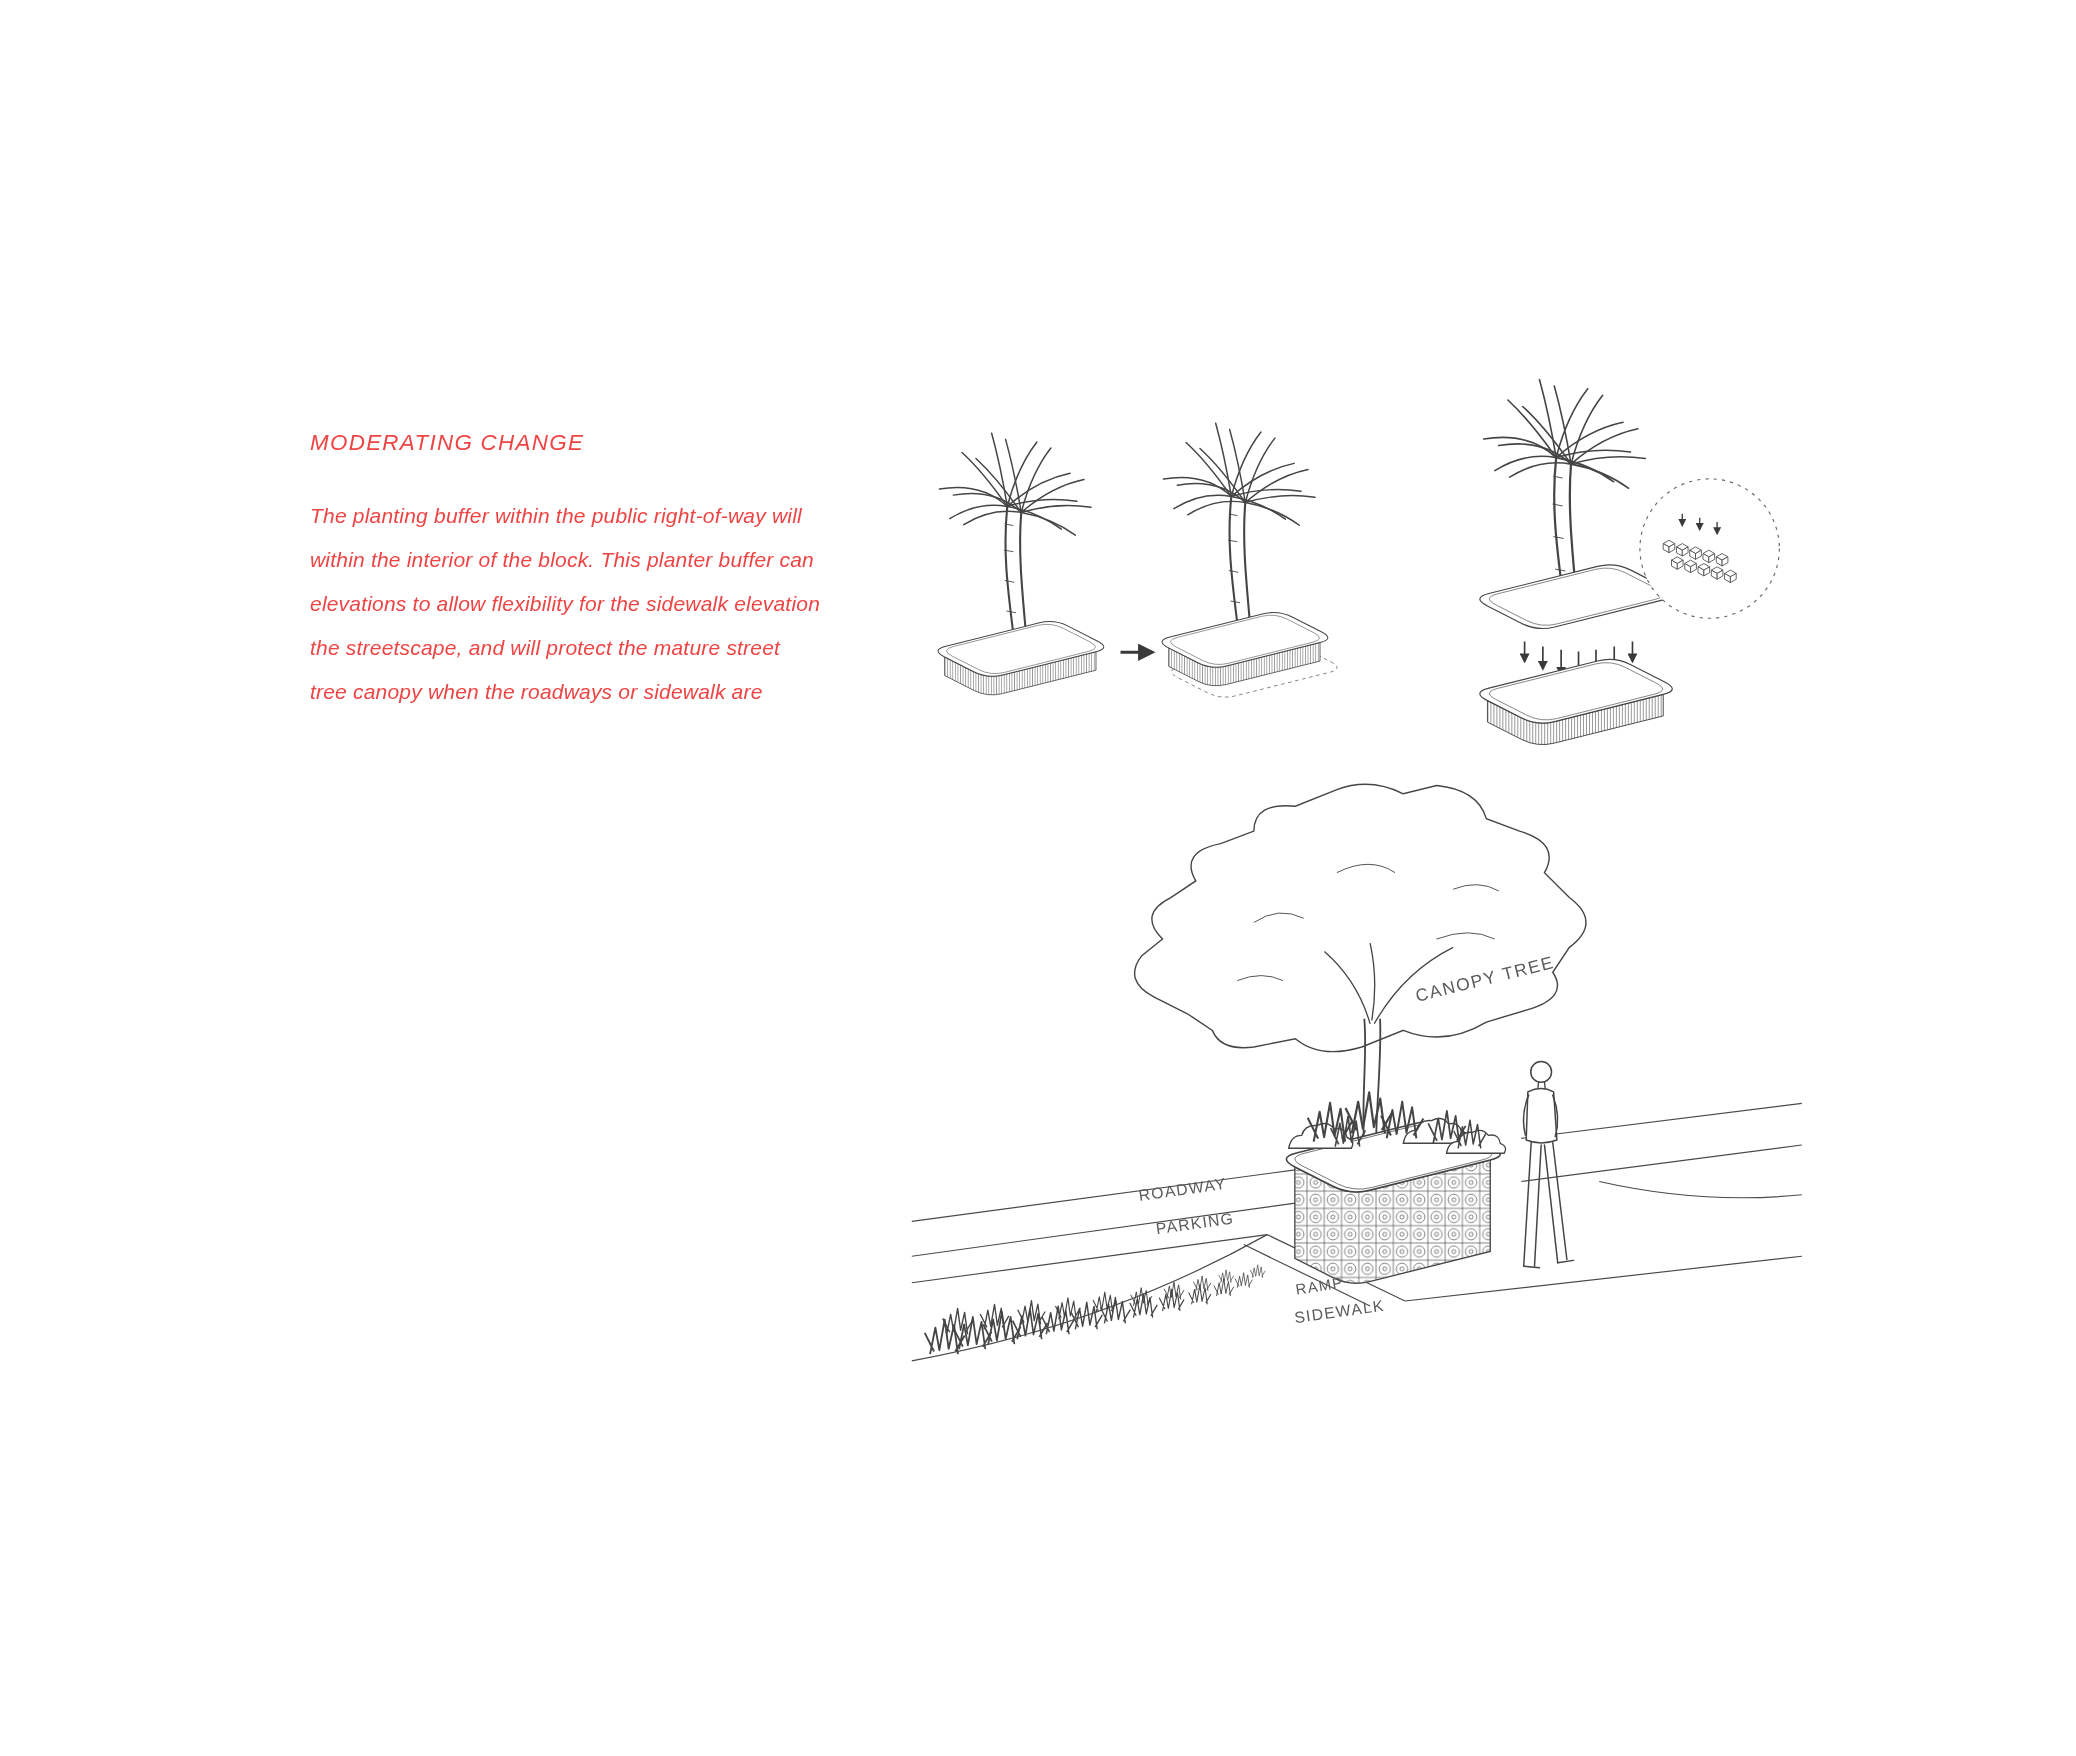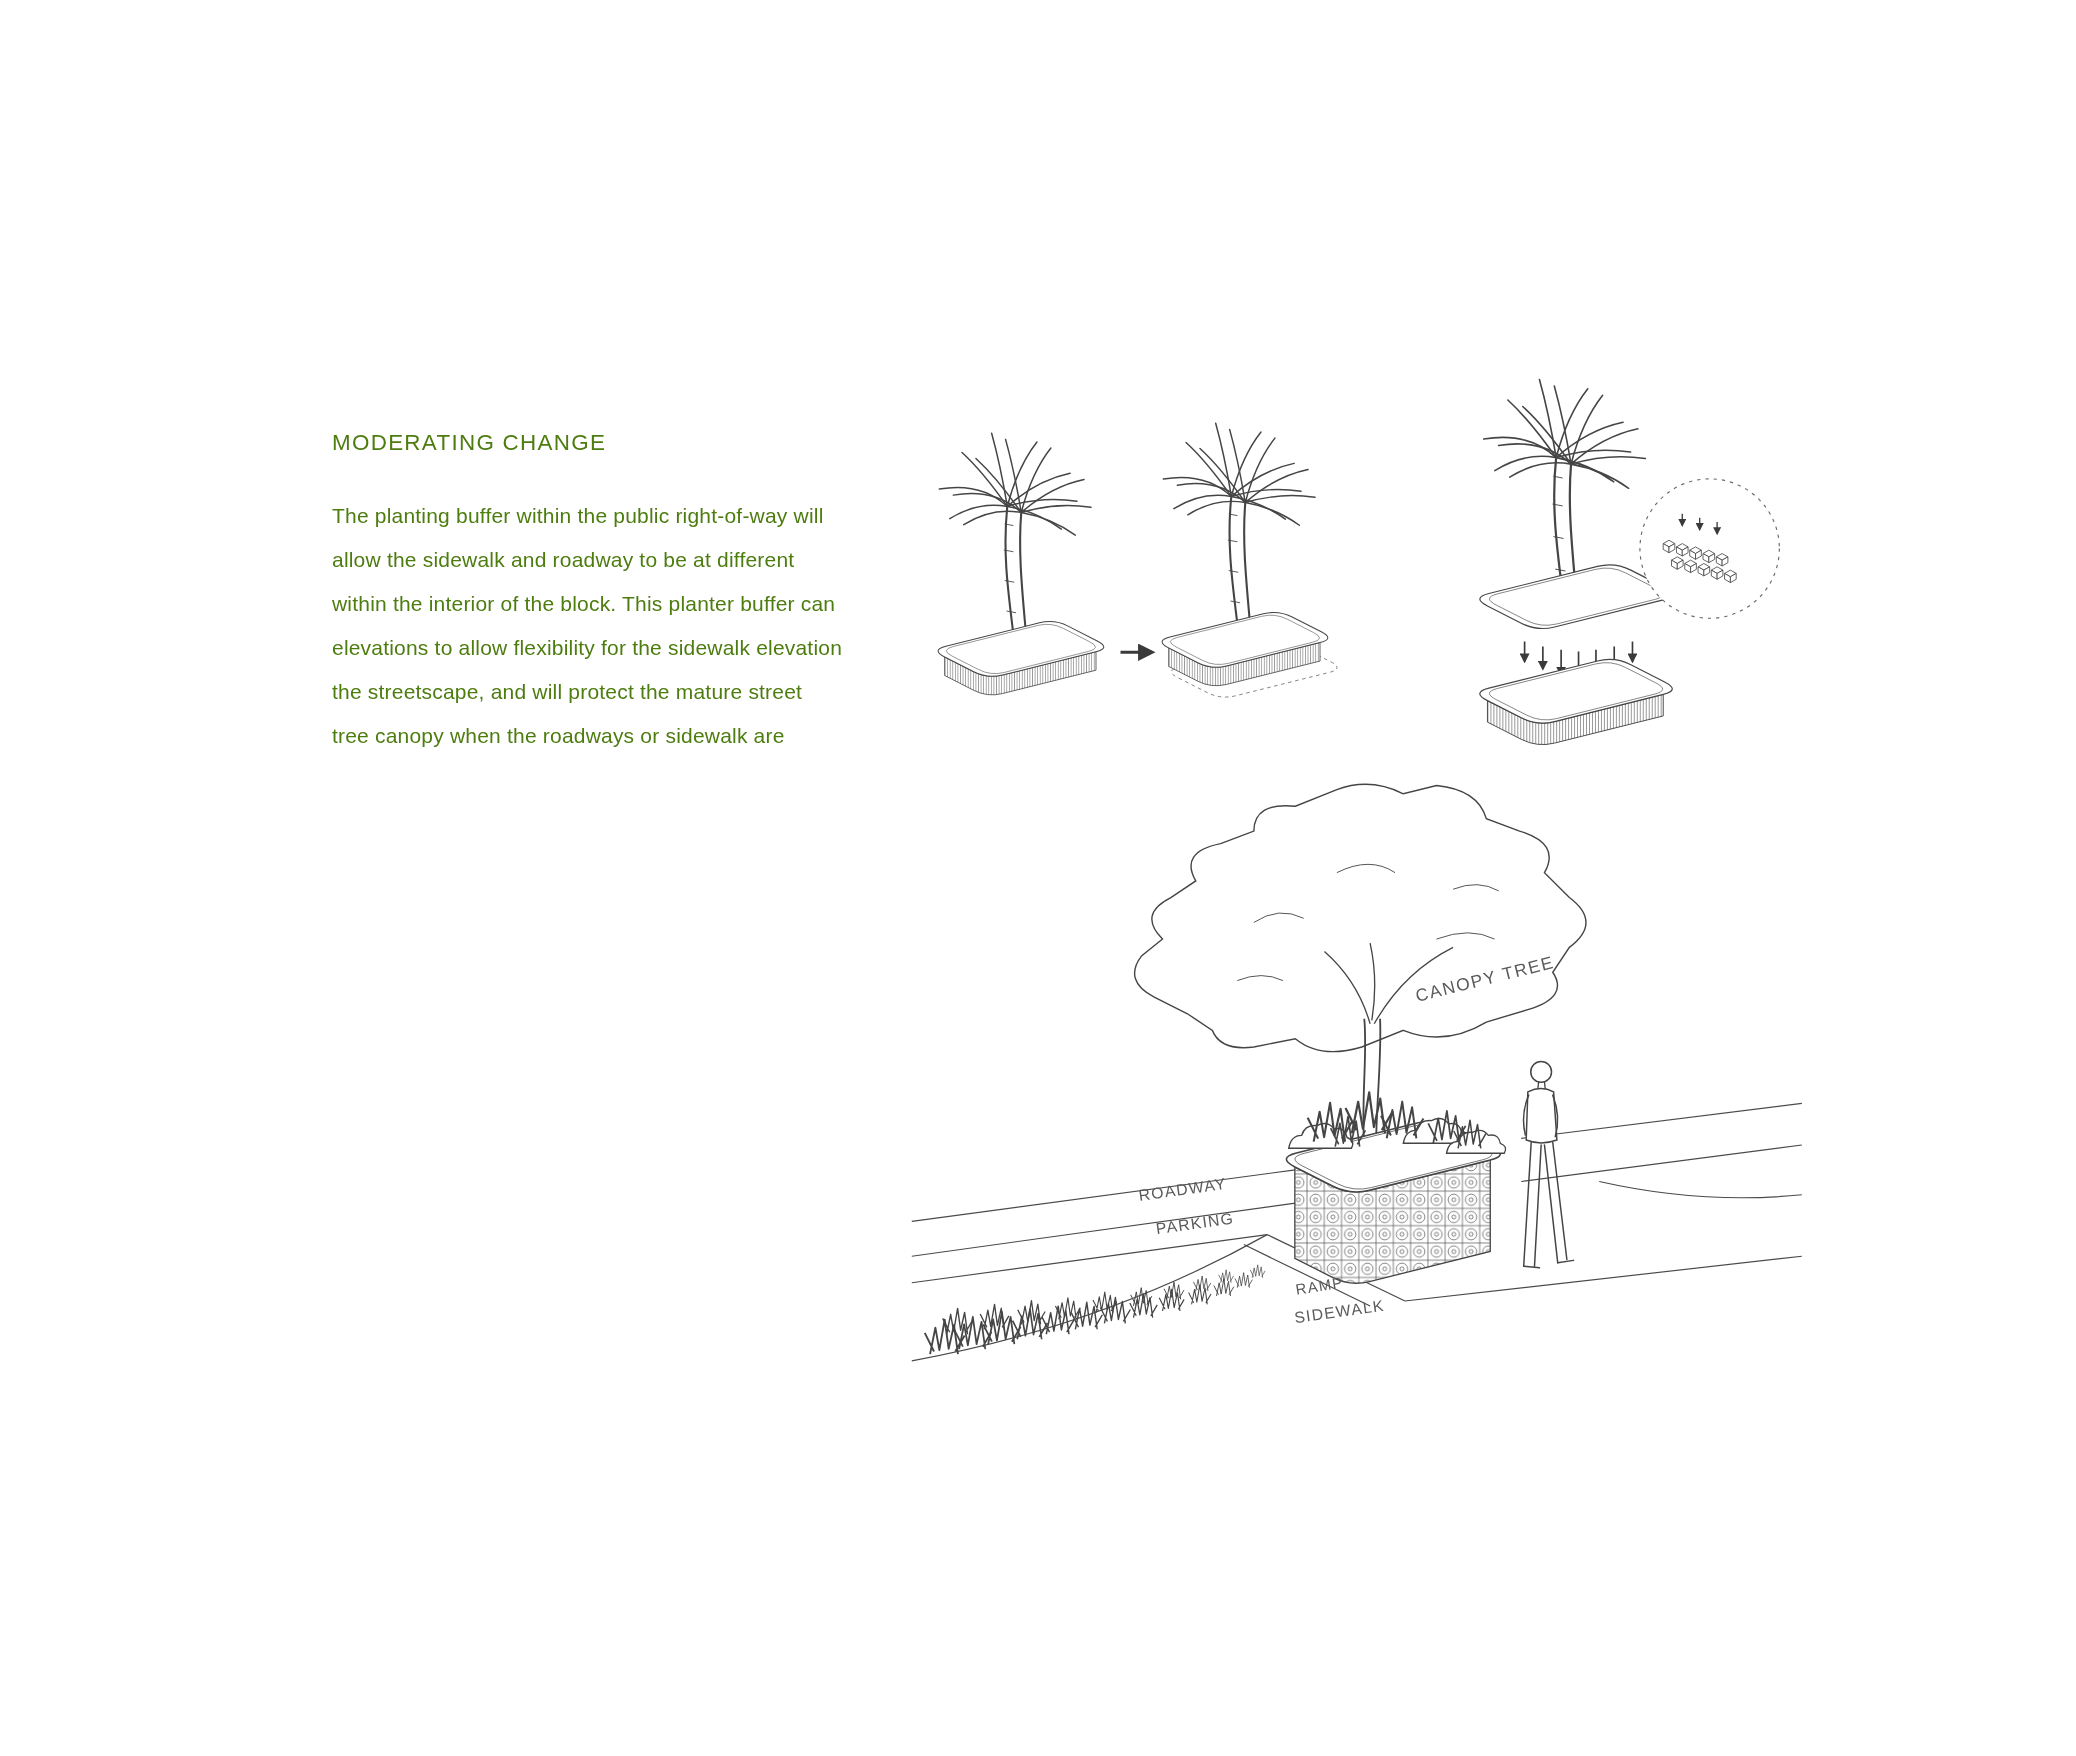--- a/index.html
+++ b/index.html
@@ -6,24 +6,25 @@
   .page{
     position:relative;
     width:2077px;
     height:1757px;
     background:#ffffff;
     font-family:"Liberation Sans", sans-serif;
     overflow:hidden;
   }
   .textblock{
     position:absolute;
-    left:332px;
+    left:310px;
     top:430px;
     width:582px;
-    color:#4d7c0f;
+    color:#ef4444;
+    font-style:italic;
   }
   .heading{
     font-size:22.4px;
     letter-spacing:1.3px;
     font-weight:400;
     margin:0 0 38px 0;
   }
   .bodyline{
     font-size:21px;
     line-height:44px;
@@ -41,21 +42,20 @@
 </style>
 </head>
 <body>
 
 <div class="page">
 
   <div class="textblock">
     <h2 class="heading">MODERATING CHANGE</h2>
     <div>
       <div class="bodyline">The planting buffer within the public right-of-way will</div>
-      <div class="bodyline">allow the sidewalk and roadway to be at different</div>
       <div class="bodyline">within the interior of the block. This planter buffer can</div>
       <div class="bodyline">elevations to allow flexibility for the sidewalk elevation</div>
       <div class="bodyline">the streetscape, and will protect the mature street</div>
       <div class="bodyline">tree canopy when the roadways or sidewalk are</div>
     </div>
   </div>
 
   <svg id="diagram-top" class="diagram" width="881" height="390" viewBox="0 0 1060 470">
     <defs>
       <marker id="arr" viewBox="0 0 10 10" refX="8" refY="5" markerWidth="6" markerHeight="6" orient="auto">

